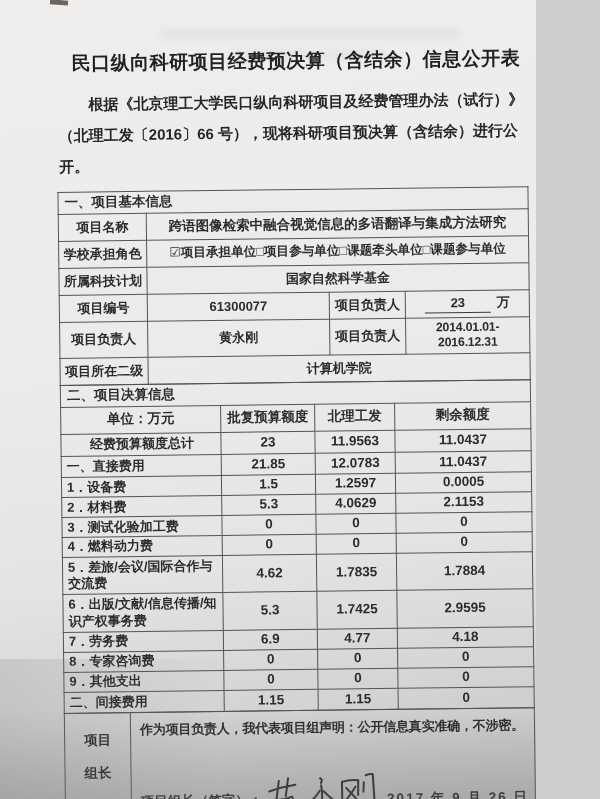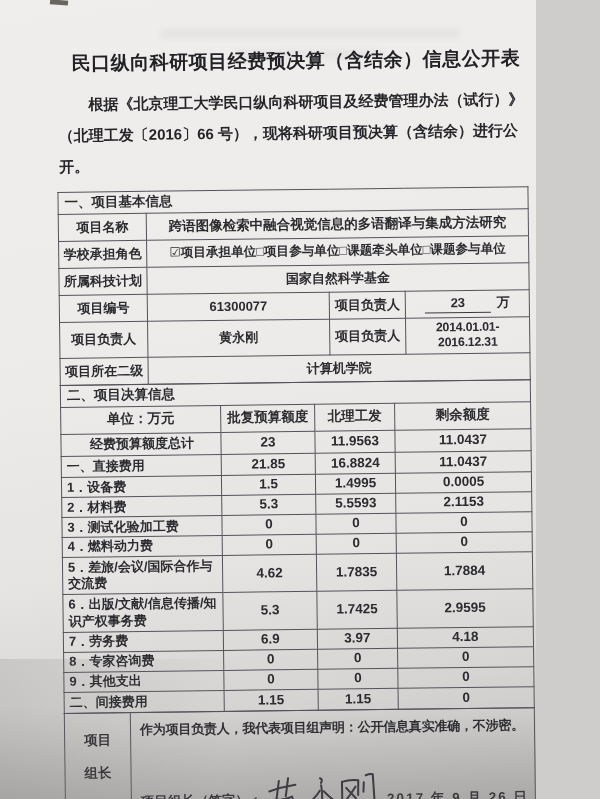--- a/index.html
+++ b/index.html
@@ -155,33 +155,33 @@
       </tr>
       <tr class="tall ctr">
         <td class="lbl">经费预算额度总计</td>
         <td class="num">23</td>
         <td class="num">11.9563</td>
         <td class="num">11.0437</td>
       </tr>
       <tr class="tall">
         <td class="lbl">一、直接费用</td>
         <td class="num">21.85</td>
-        <td class="num">16.8824</td>
+        <td class="num">12.0783</td>
         <td class="num">11.0437</td>
       </tr>
       <tr class="single">
         <td class="lbl">1．设备费</td>
         <td class="num">1.5</td>
-        <td class="num">1.4995</td>
+        <td class="num">1.2597</td>
         <td class="num">0.0005</td>
       </tr>
       <tr class="single">
         <td class="lbl">2．材料费</td>
         <td class="num">5.3</td>
-        <td class="num">5.5593</td>
+        <td class="num">4.0629</td>
         <td class="num">2.1153</td>
       </tr>
       <tr class="single">
         <td class="lbl">3．测试化验加工费</td>
         <td class="num">0</td>
         <td class="num">0</td>
         <td class="num">0</td>
       </tr>
       <tr class="single">
         <td class="lbl">4．燃料动力费</td>
@@ -197,21 +197,21 @@
       </tr>
       <tr class="double">
         <td class="lbl">6．出版/文献/信息传播/知识产权事务费</td>
         <td class="num">5.3</td>
         <td class="num">1.7425</td>
         <td class="num">2.9595</td>
       </tr>
       <tr class="single">
         <td class="lbl">7．劳务费</td>
         <td class="num">6.9</td>
-        <td class="num">3.97</td>
+        <td class="num">4.77</td>
         <td class="num">4.18</td>
       </tr>
       <tr class="single">
         <td class="lbl">8．专家咨询费</td>
         <td class="num">0</td>
         <td class="num">0</td>
         <td class="num">0</td>
       </tr>
       <tr class="single">
         <td class="lbl">9．其他支出</td>

